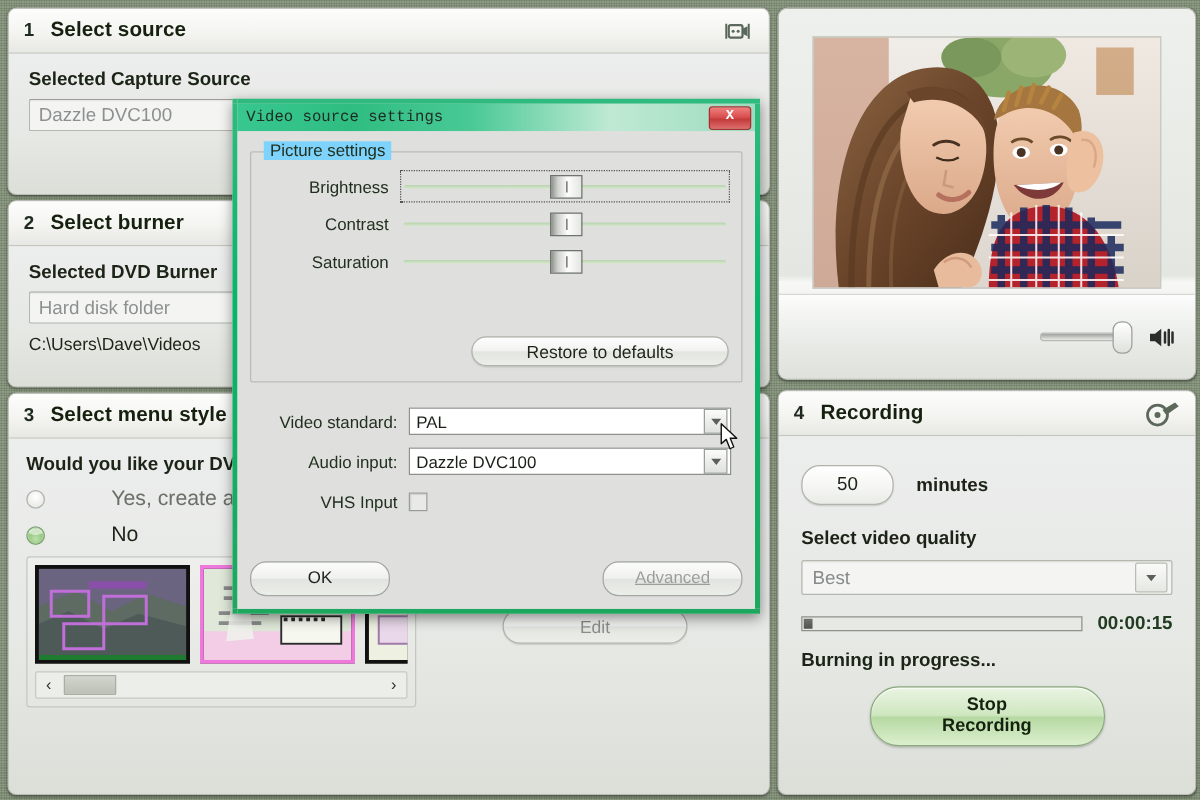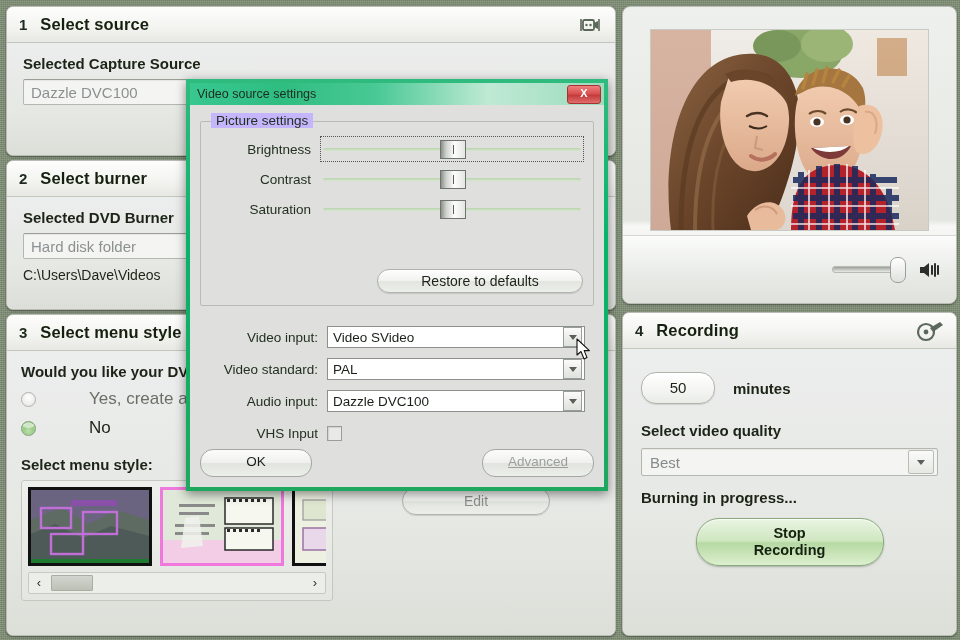--- a/index.html
+++ b/index.html
@@ -160,36 +160,37 @@
     box-shadow:0 3px 10px rgba(0,0,0,.45);
     box-sizing:border-box;
   }
   .dlg-title{
     height:22px;
     background:linear-gradient(to right,#37c78f 0%,#2fbd81 22%,#49c995 45%,#bfe9d4 72%,#9cdcbf 100%);
     display:flex;align-items:center;
     padding-left:7px;box-sizing:border-box;
     font-size:12.5px;color:#1d2b22;
     position:relative;
+    font-family:Liberation Mono, monospace;
   }
   .dlg-close{
     position:absolute;right:3px;top:2px;width:32px;height:17px;border-radius:3px;
     background:linear-gradient(to bottom,#f07f7f,#d8504f 45%,#c33b3b 55%,#e06d6d);
     border:1px solid #a93030;
     color:#fff;font-size:11px;font-weight:bold;text-align:center;line-height:15px;
   }
   .dlg-body{background:#dfe0de;height:calc(100% - 22px);box-sizing:border-box;padding:9px 10px 10px 10px;position:relative;}
   .group{
     border:1px solid #b9bcb6;border-radius:2px;
     padding:12px 10px 14px 10px;
     position:relative;margin-top:7px;
     height:185px;box-sizing:border-box;
   }
   .group-cap{
-    position:absolute;top:-9px;left:10px;background:#c4b5fd;padding:0 5px;
+    position:absolute;top:-9px;left:10px;background:#7dd3fc;padding:0 5px;
     font-size:13.5px;color:#22301f;text-align:right;
   }
   .slider-row{display:flex;align-items:center;height:30px;}
   .slider-lbl{width:100px;text-align:right;font-size:13.5px;color:#22301f;padding-right:10px;}
   .slider-area{flex:1;position:relative;height:24px;display:flex;align-items:center;}
   .slider-area.focus{outline:1px dotted #555;outline-offset:0;}
   .slider-track{position:absolute;left:2px;right:2px;height:3px;background:linear-gradient(to bottom,#b9d3ae,#d7e7cf);border-radius:2px;}
   .slider-knob{
     position:absolute;width:24px;height:17px;
     background:linear-gradient(to right,#8d918c 0%,#cfd2cd 22%,#fdfdfd 55%,#e4e6e2 100%);
@@ -265,21 +266,20 @@
     <div style="flex:1;min-width:0;">
       <div class="lbl">Would you like your DVD to have a menu?</div>
       <div class="radio-row">
         <span class="radio"></span>
         <span class="rtext">Yes, create a menu</span>
       </div>
       <div class="radio-row">
         <span class="radio on"></span>
         <span class="rtext sel">No</span>
       </div>
-      <div class="lbl" style="margin-top:18px;">Select menu style:</div>
       <div class="thumbwrap">
         <div class="thumbstrip">
           <div class="thumb">
             <svg width="118" height="73" viewBox="0 0 118 73" preserveAspectRatio="none">
               <rect width="118" height="73" fill="#6b6480"></rect>
               <path d="M0 30 L30 18 L58 34 L86 20 L118 30 L118 73 L0 73 Z" fill="#5d6b62"></path>
               <path d="M0 44 L24 34 L52 48 L80 36 L118 46 L118 73 L0 73 Z" fill="#4e5a58"></path>
               <rect x="10" y="18" width="30" height="20" fill="none" stroke="#c06fd8" stroke-width="2.4"></rect>
               <rect x="52" y="22" width="34" height="22" fill="none" stroke="#c06fd8" stroke-width="2.4"></rect>
               <rect x="20" y="44" width="32" height="20" fill="none" stroke="#c06fd8" stroke-width="2.4"></rect>
@@ -449,20 +449,26 @@
       <div class="spin">50</div>
       <span class="lbl" style="margin-left:18px;">minutes</span>
     </div>
     <div class="lbl" style="margin-top:18px;">Select video quality</div>
     <div class="select" style="margin-top:9px;gap:24px;">
       <span class="val">Best</span>
       <span class="arw">
           <span class="caret"></span>
         </span>
     </div>
+    <div style="display:flex;align-items:center;margin-top:14px;">
+      <div class="progress" style="flex:1;">
+        <div class="progress-fill" id="progress-fill" style="width:3%;"></div>
+      </div>
+      <span class="timecode" style="margin-left:12px;">00:00:15</span>
+    </div>
     <div class="lbl" style="margin-top:13px;">Burning in progress...</div>
     <div class="stop-btn" style="margin:12px auto 0;">
       <span>Stop</span>
       <span>Recording</span>
     </div>
   </div>
 </div>
 
 <div id="dialog">
   <div class="dlg-title">
@@ -492,29 +498,20 @@
         <span class="slider-area">
           <span class="slider-track"></span>
           <span class="slider-knob" id="knob2" style="left: calc(50% - 12px);"></span>
         </span>
       </div>
 
       <div class="btn enabled restore-btn">Restore to defaults</div>
     </div>
 
     <div style="margin-top:16px;">
-      <div class="field-row">
-        <span class="field-lbl">Video input:</span>
-        <span class="field-sel">
-          <span class="v">Video SVideo</span>
-          <span class="a">
-              <span class="caret"></span>
-            </span>
-        </span>
-      </div>
       <div class="field-row">
         <span class="field-lbl">Video standard:</span>
         <span class="field-sel">
           <span class="v">PAL</span>
           <span class="a">
               <span class="caret"></span>
             </span>
         </span>
       </div>
       <div class="field-row">

